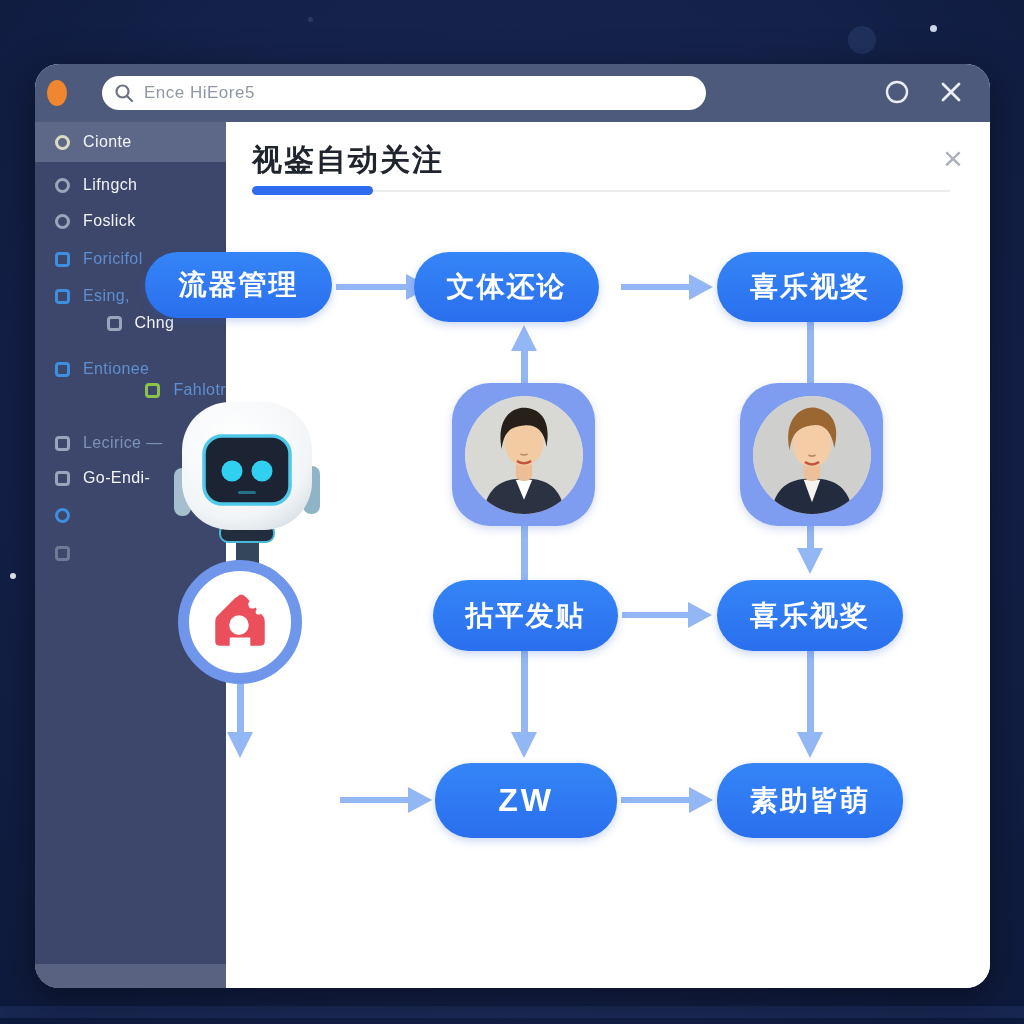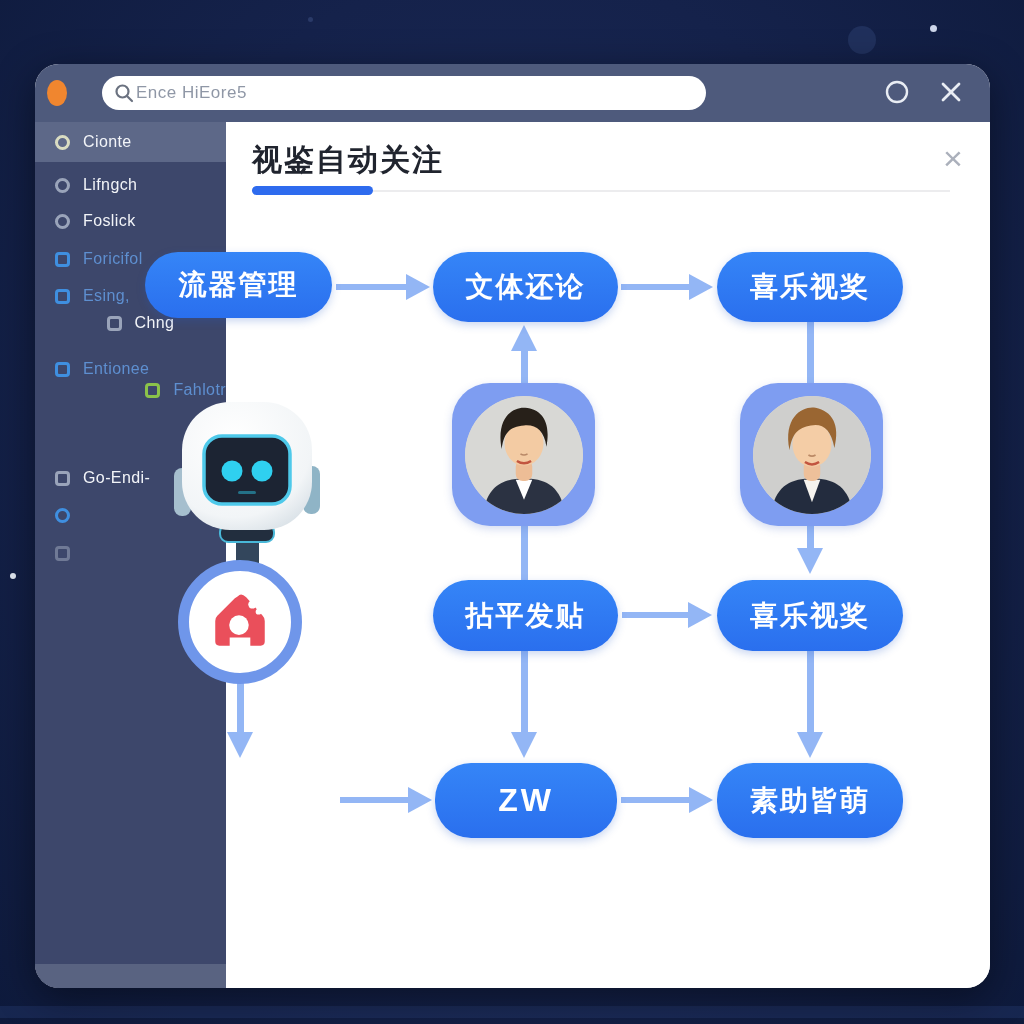--- a/index.html
+++ b/index.html
@@ -13,21 +13,21 @@
   
   .window{
     position:absolute;left:35px;top:64px;width:955px;height:924px;
     border-radius:24px;overflow:hidden;background:#fff;
     box-shadow:0 10px 40px rgba(0,0,0,.45);
   }
   .titlebar{position:absolute;left:0;top:0;right:0;height:58px;background:#4e5a7c;z-index:6;}
   .traffic{position:absolute;left:12px;top:16px;width:20px;height:26px;border-radius:50%;background:#f0862f;}
   .searchpill{
     position:absolute;left:67px;top:12px;width:604px;height:34px;border-radius:17px;
-    background:#fff;display:flex;align-items:center;padding:0 12px;box-sizing:border-box;
+    background:#fff;display:flex;align-items:center;padding:0 12px;box-sizing:border-box;gap:8px;
   }
   .searchpill input{
     border:none;outline:none;flex:1;font-size:17px;color:#8f97a6;background:transparent;
     font-family:"Liberation Sans","DejaVu Sans",sans-serif;letter-spacing:.5px;
   }
   .winctl{position:absolute;top:14px;width:28px;height:28px;display:flex;align-items:center;justify-content:center;cursor:pointer;}
   .ctl-circle{left:848px;}
   .ctl-close{left:902px;}
 
   
@@ -54,21 +54,21 @@
   .panel-close{position:absolute;left:903px;top:80px;width:30px;height:30px;color:#abb0bb;font-size:34px;line-height:28px;text-align:center;font-weight:300;cursor:pointer;z-index:6;}
 
   
   .node{
     position:absolute;border-radius:36px;display:flex;align-items:center;justify-content:center;
     background:linear-gradient(180deg,#3585f7 0%,#2a6fee 100%);
     color:#fff;font-size:28px;font-weight:bold;letter-spacing:2px;z-index:4;cursor:pointer;
     box-shadow:0 3px 8px rgba(40,90,200,.25);
   }
   .n-r1c1{left:110px;top:188px;width:187px;height:66px;}
-  .n-r1c2{left:398px;top:188px;width:185px;height:70px;}
+  .n-r1c2{left:379px;top:188px;width:185px;height:70px;}
   .n-r1c3{left:682px;top:188px;width:186px;height:70px;}
   .n-r2c2{left:398px;top:516px;width:185px;height:71px;}
   .n-r2c3{left:682px;top:516px;width:186px;height:71px;}
   .n-r3c1{left:113px;top:699px;width:188px;height:75px;}
   .n-r3c2{left:400px;top:699px;width:182px;height:75px;font-size:32px;letter-spacing:3px;}
   .n-r3c3{left:682px;top:699px;width:186px;height:75px;}
 
   
   .hline{position:absolute;height:6px;background:#93b6f5;z-index:3;}
   .vline{position:absolute;width:7px;background:#93b6f5;z-index:3;}
@@ -158,20 +158,24 @@
           <span class="sicon sq c-grey"></span>
           <span class="slabel">Chng</span>
         </div>
       <div class="side-item" style="top:229px;">
           <span class="sicon sq c-blue"></span>
           <span class="slabel t-blue">Entionee</span>
         </div>
       <div class="side-item" style="top:250px;justify-content:flex-end;">
           <span class="sicon sq c-green"></span>
           <span class="slabel t-blue">Fahlotr</span>
+        </div>
+      <div class="side-item" style="top:303px;">
+          <span class="sicon sq c-grey"></span>
+          <span class="slabel t-dim">Lecirice —</span>
         </div>
       <div class="side-item" style="top:338px;">
           <span class="sicon sq c-grey"></span>
           <span class="slabel">Go-Endi-</span>
         </div>
       <div class="side-item" style="top:375px;">
           <span class="sicon ring c-blue"></span>
           <span class="slabel"></span>
         </div>
       <div class="side-item" style="top:413px;">

